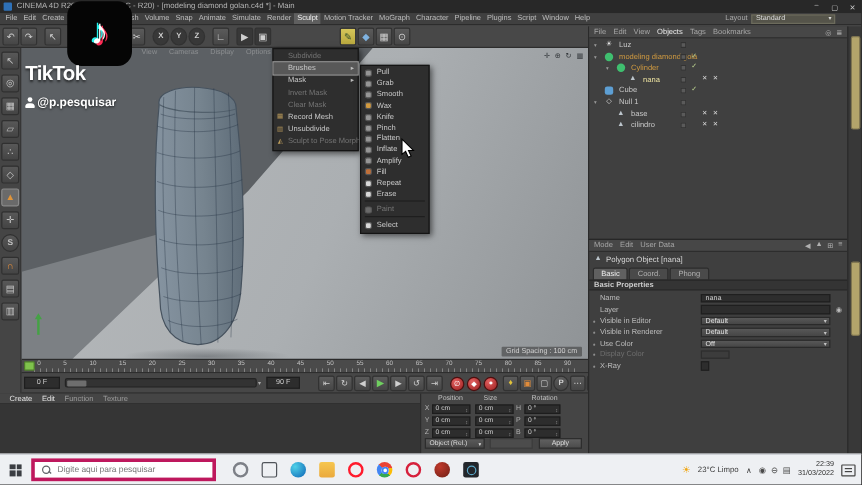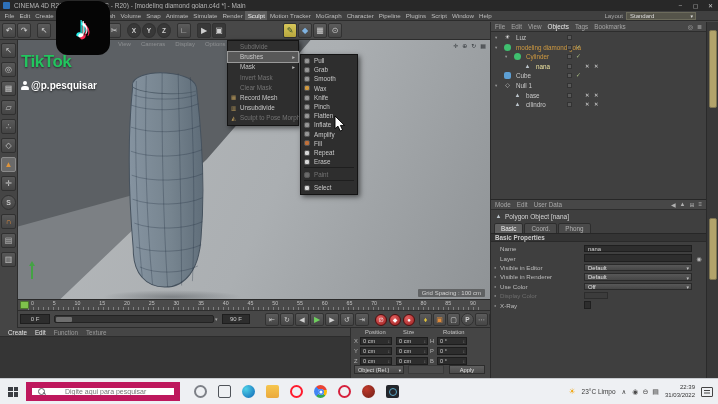--- a/index.html
+++ b/index.html
@@ -82,21 +82,21 @@
 .bmi.disabled{color:#747474}
 .bmi.sep{height:2px;border-top:1px solid #1e1e1e;margin:1px 3px;padding:0}
 
 
 #cursor{position:absolute;left:334px;top:115px;z-index:60}
 
 
 #tt-logo{position:absolute;left:56px;top:1px;width:54px;height:54px;background:#050505;border-radius:12px;
   z-index:50;display:flex;align-items:center;justify-content:center}
 #tt-note{font-size:30px;font-weight:bold;color:#fff;text-shadow:-2px -1px 0 #25f4ee,2px 1.5px 0 #fe2c55}
-#tt-brand{position:absolute;left:21px;top:52px;font-size:17px;font-weight:bold;color:#22c55e;z-index:50;
+#tt-brand{position:absolute;left:21px;top:52px;font-size:17px;font-weight:bold;color:#ffffff;z-index:50;
   letter-spacing:-.5px;text-shadow:0 1px 2px rgba(0,0,0,.6)}
 #tt-user{position:absolute;left:31px;top:80px;font-size:10px;font-weight:bold;color:#fff;z-index:50;
   text-shadow:0 1px 2px rgba(0,0,0,.7)}
 #tt-person{position:absolute;left:20px;top:81px;width:9px;height:9px;z-index:50}
 #tt-person::before{content:"";position:absolute;left:2.5px;top:0;width:4px;height:4px;background:#fff;border-radius:50%}
 #tt-person::after{content:"";position:absolute;left:0.5px;top:4.5px;width:8px;height:4.5px;background:#fff;border-radius:4px 4px 1px 1px}
 
 
 #timeline{position:absolute;left:18px;top:300px;width:472px;height:11px;background:#4a4a4a;
   border-bottom:1px solid #2e2e2e;display:flex;justify-content:space-between;padding:0 14px 0 13px}
@@ -203,22 +203,22 @@
 .rtab{position:absolute;left:1.5px;width:8px;background:#b3a46b;border:1px solid #7e7450;border-radius:2px}
 #rtab1{top:8px;height:78px}
 #rtab2{top:196px;height:62px}
 
 
 #taskbar{position:absolute;left:0;top:378px;width:718px;height:26px;background:#eef0f3;
   border-top:1px solid #c8cbd0;display:flex;align-items:center;z-index:70}
 #startbtn{width:26px;height:26px;display:flex;align-items:center;justify-content:center}
 #winlogo{width:10px;height:10px;display:grid;grid-template-columns:1fr 1fr;grid-template-rows:1fr 1fr;gap:1px}
 #winlogo span{background:#3b3e43}
-#searchbox{width:154px;height:19px;background:#fff;border:6px solid #be185d;display:flex;align-items:center;
-  padding-left:6px;gap:19px;color:#5f6368;font-size:7px}
+#searchbox{width:154px;height:19px;background:#fff;border:3px solid #be185d;display:flex;align-items:center;
+  padding-left:6px;gap:5px;color:#5f6368;font-size:7px}
 #searchbox input{border:0;outline:0;font-family:"Liberation Sans",sans-serif;font-size:7px;color:#5f6368;width:120px;background:transparent}
 .mag{position:relative;width:8px;height:8px;flex:none}
 .mag::before{content:"";position:absolute;left:0;top:0;width:5px;height:5px;border:1px solid #5f6368;border-radius:50%}
 .mag::after{content:"";position:absolute;left:5px;top:5.5px;width:3px;height:1.2px;background:#5f6368;transform:rotate(45deg)}
 #tbicons{display:flex;gap:11px;margin-left:14px;align-items:center}
 .tbi{width:13px;height:13px;border-radius:50%;flex:none}
 .tb-cortana{border:2px solid #7d8087;background:transparent}
 .tb-taskview{border-radius:2px;border:1.5px solid #50545a;background:transparent}
 .tb-edge{background:radial-gradient(circle at 30% 30%,#4fd1e8,#0c63b5)}
 .tb-folder{border-radius:2px;background:linear-gradient(#f6c64f,#eaa93c)}

